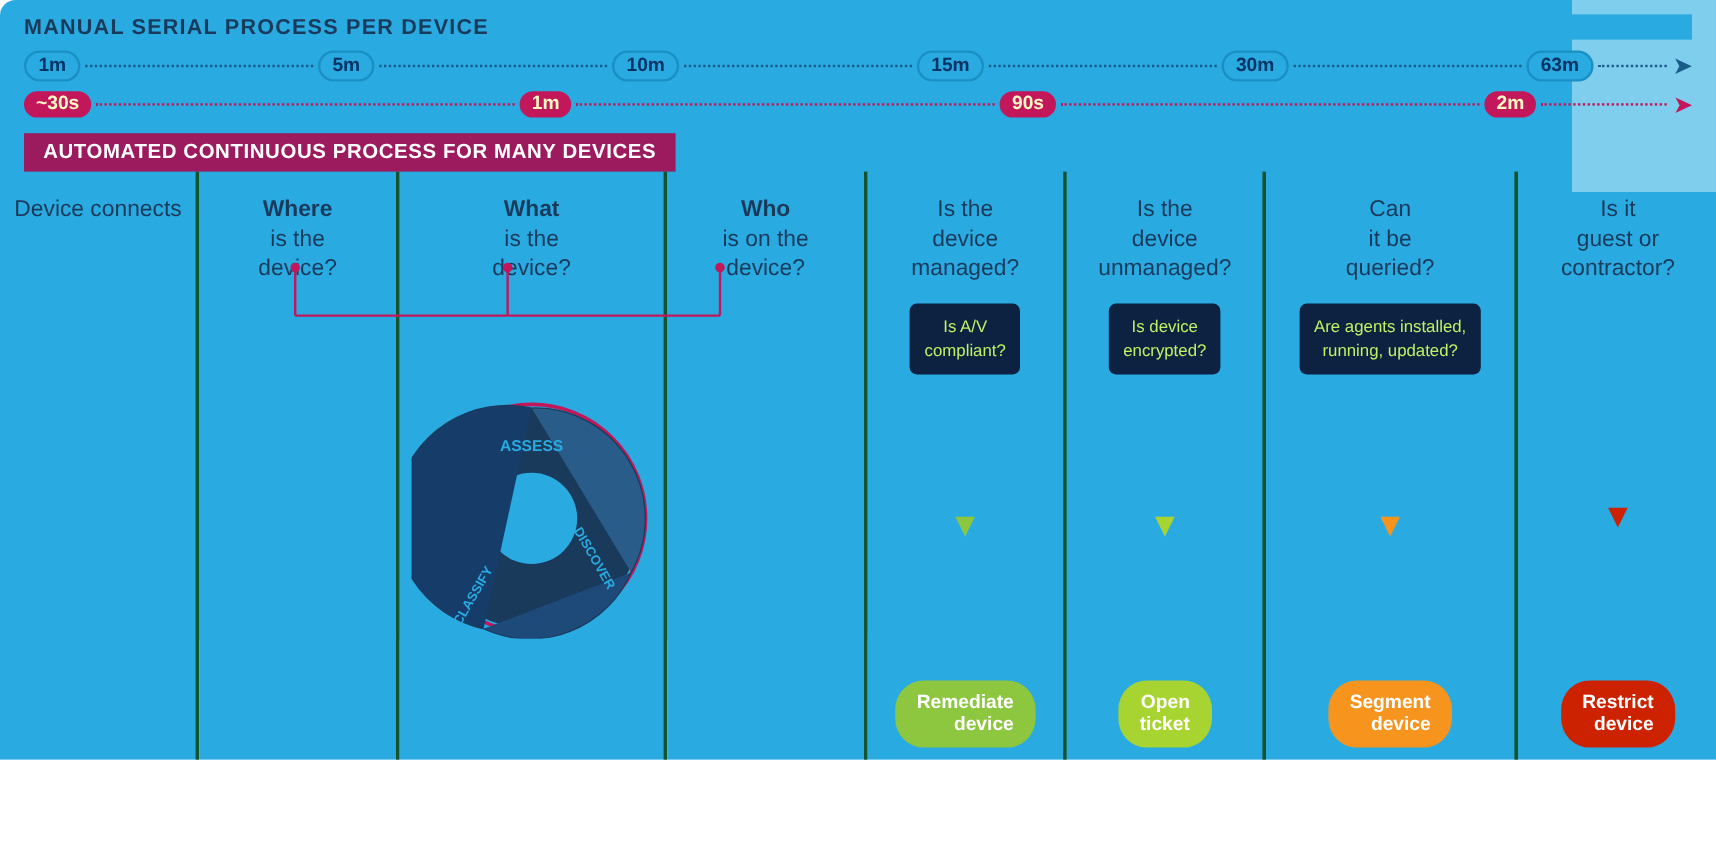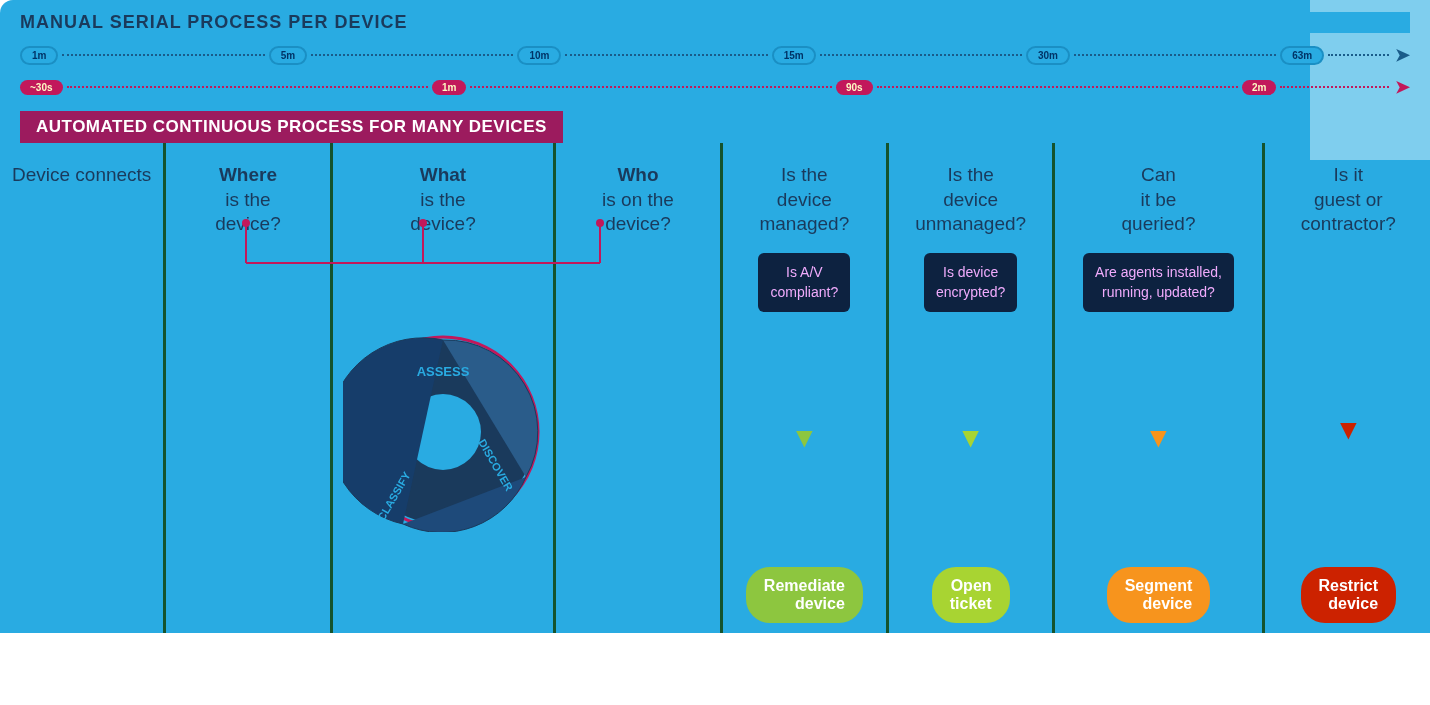--- a/index.html
+++ b/index.html
@@ -50,21 +50,21 @@
     .timeline-row {
       display: flex;
       align-items: center;
       margin-bottom: 4px;
       height: 28px;
     }
 
     .timeline-bubble {
       border-radius: 20px;
       padding: 2px 10px;
-      font-size: 10px;
+      font-size: 16px;
       font-weight: 600;
       white-space: nowrap;
       color: #fff;
     }
 
     .timeline-bubble.manual {
       background: #29ABE2;
       border: 2px solid #1a8fc4;
       color: #003366;
       font-weight: 700;
@@ -195,21 +195,21 @@
     .arrow-down.green { color: #8DC63F; }
     .arrow-down.lime { color: #A8D432; }
     .arrow-down.orange { color: #F7941D; }
     .arrow-down.red { color: #CC2200; }
 
     
     .sub-info-box {
       background: #0d2240;
       border-radius: 6px;
       padding: 10px 12px;
-      color: #f0abfc;
+      color: #bef264;
       font-size: 14px;
       text-align: center;
       margin-top: 16px;
       line-height: 1.4;
     }
 
     
     .circle-svg {
       width: 200px;
       height: 200px;

